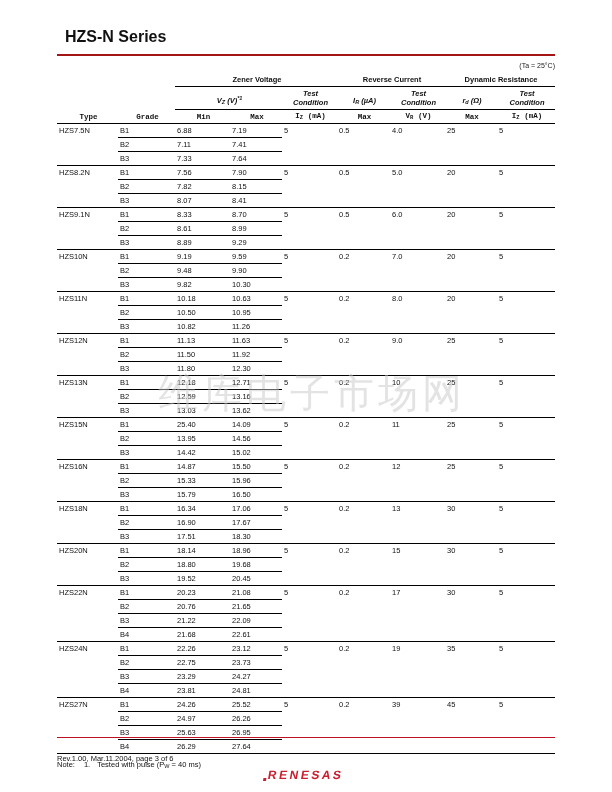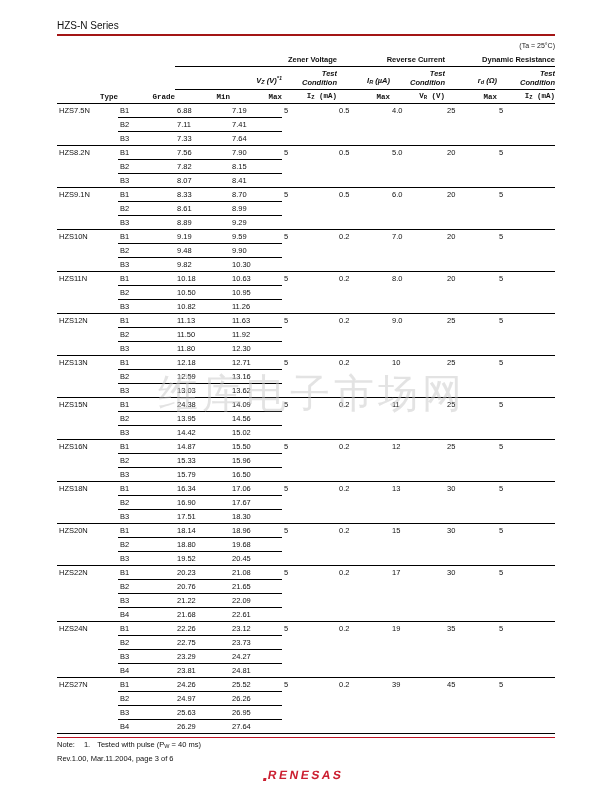--- a/index.html
+++ b/index.html
@@ -2,28 +2,28 @@
 <html><head>
 <meta charset="utf-8">
 <style>
   html,body { margin:0; padding:0; background:#888; }
   .page {
     position:relative; width:612px; height:792px; margin:0 auto;
     background:#ffffff; overflow:hidden; box-sizing:border-box;
     padding:20px 57px 0 57px;
     font-family:"Liberation Sans", sans-serif; color:#111;
   }
-  .doc-title { font-size:10px; font-weight:normal; margin:0; }
+  .doc-title { font-size:16px; font-weight:bold; margin:8px; }
   .title-rule { height:2px; background:#a31515; margin-top:3px; }
   .ta-note { text-align:right; font-size:7px; margin-top:6px; height:9px; color:#222; }
 
   table.spec { border-collapse:collapse; table-layout:fixed; width:498px; margin-top:1px; }
   table.spec th, table.spec td { box-sizing:border-box; white-space:nowrap; overflow:hidden; }
   table.spec th {
-    font-weight:bold; font-size:7.5px; text-align:right;
+    font-weight:bold; font-size:7.5px; text-align:center;
     padding:0 0 2px 2px; vertical-align:bottom;
   }
   tr.row-a th { height:14px; }
   tr.row-a th.g { border-bottom:1px solid #000; }
   tr.row-b th { height:23px; line-height:9px;font-style:italic; }
   tr.row-b th.u { border-bottom:1px solid #000; }
   tr.row-c th { height:14px; border-bottom:1.5px solid #000;font-family:Liberation Mono, monospace; }
   th.cfirst, td.col-type { padding-left:5px; }
 
   table.spec td {
@@ -265,21 +265,21 @@
           <td class="mid">13.16</td>
         </tr>
         <tr>
           <td class="gend">B3</td>
           <td class="gend">13.03</td>
           <td class="gend">13.62</td>
         </tr>
         <tr>
           <td class="col-type span-cell" rowspan="3">HZS15N</td>
           <td class="mid">B1</td>
-          <td class="mid">24.38</td>
+          <td class="mid">25.40</td>
           <td class="mid">14.09</td>
           <td class="span-cell" rowspan="3">5</td>
           <td class="span-cell" rowspan="3">0.2</td>
           <td class="span-cell" rowspan="3">11</td>
           <td class="span-cell" rowspan="3">25</td>
           <td class="span-cell" rowspan="3">5</td>
         </tr>
         <tr>
           <td class="mid">B2</td>
           <td class="mid">13.95</td>

